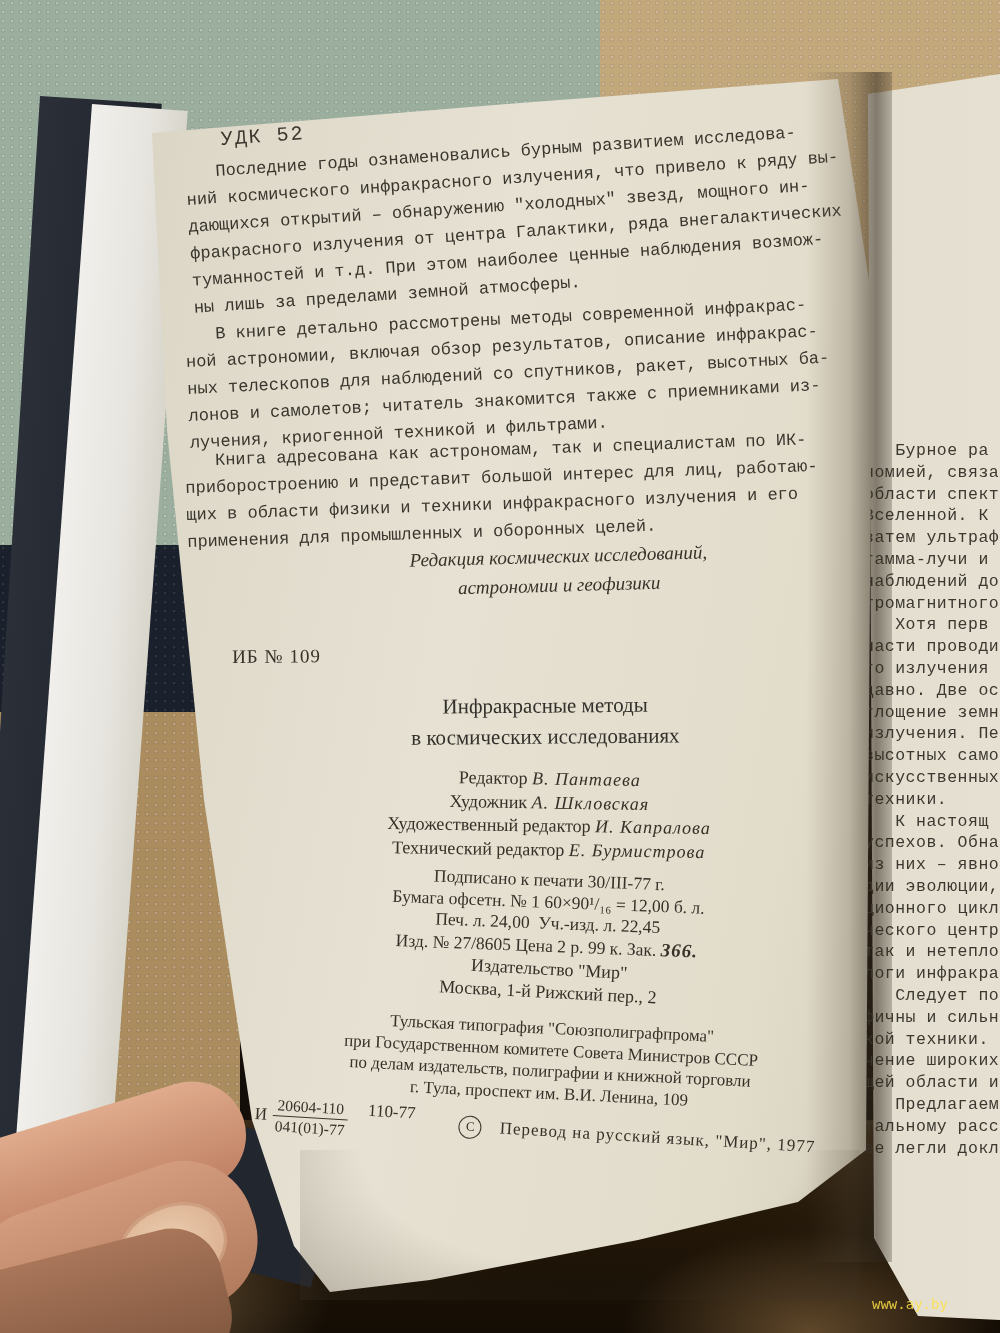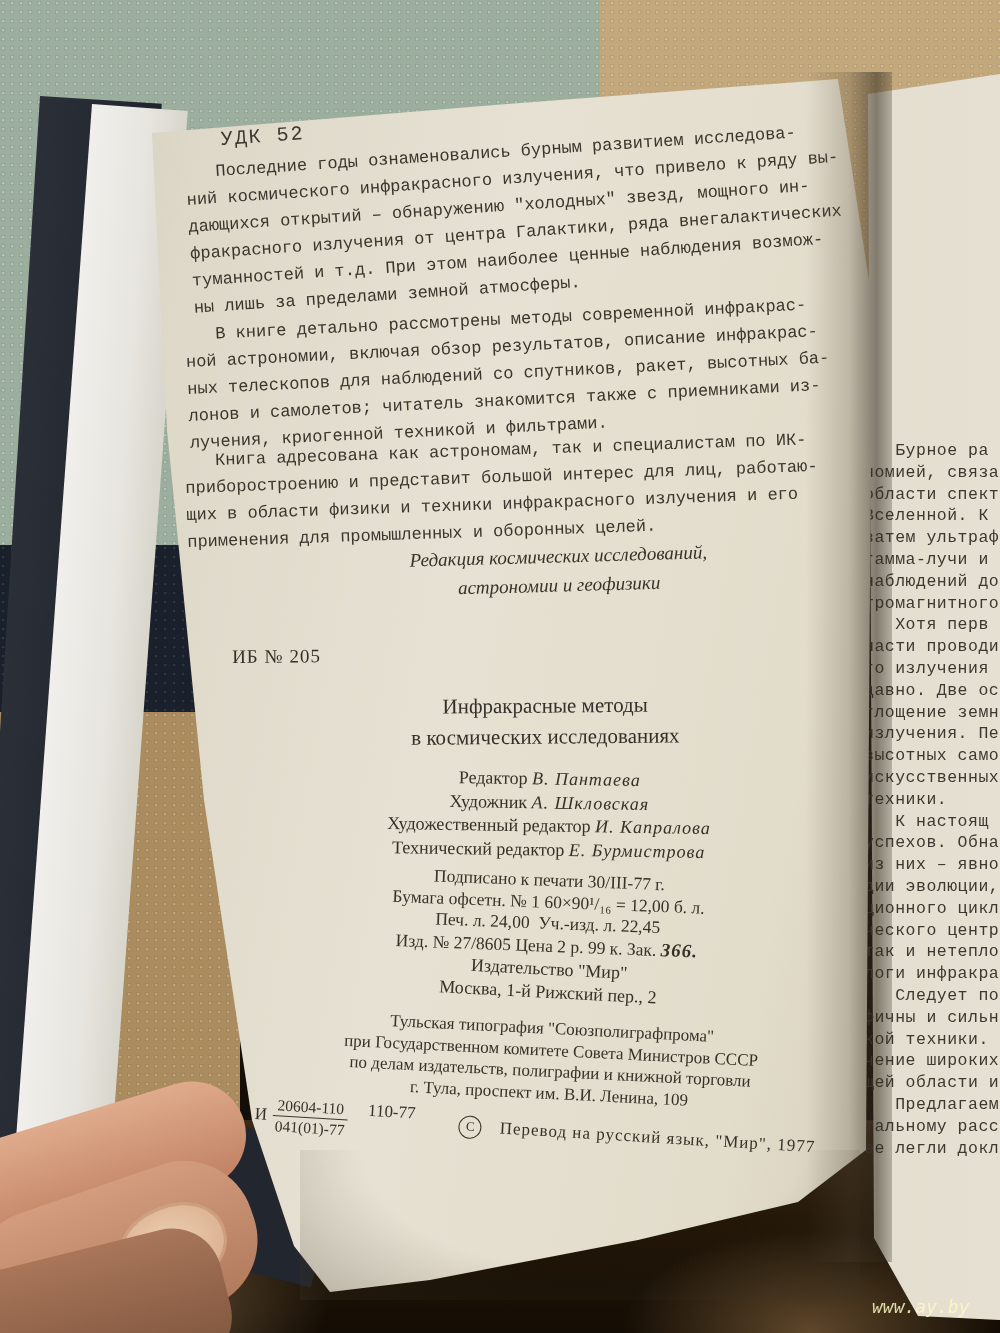--- a/index.html
+++ b/index.html
@@ -89,21 +89,21 @@
      background:linear-gradient(to bottom,#d49c7e,#b27a5c);transform:rotate(-19deg);}
   .thumb-nail{left:118px;top:1205px;width:110px;height:84px;border-radius:48%;
      background:radial-gradient(ellipse at 45% 45%, #ecd0b2 0%, #ddb394 70%, #cf9c7e 100%);
      box-shadow:inset 0 0 0 3px rgba(190,140,110,.55);transform:rotate(-22deg);}
   .palm{left:-70px;top:1252px;width:300px;height:140px;border-radius:50px;
      background:linear-gradient(to bottom,#a9765a,#7c543c);transform:rotate(-14deg);}
   .fingertip{left:218px;top:1262px;width:160px;height:110px;border-radius:50px;
      background:linear-gradient(to bottom,#b9male 0,#b9815f,#91613f);transform:rotate(-8deg);}
   
   .watermark{left:872px;top:1296px;font-family:"DejaVu Sans Mono","Liberation Mono",monospace;
-     font-size:18px;color:#fef9c3;opacity:.85;letter-spacing:0px;font-style:italic;}
+     font-size:14px;color:#fde047;opacity:.85;letter-spacing:0px;}
 </style>
 </head>
 <body>
 
 <div class="abs" style="left:0;top:0;width:1000px;height:1333px;">
 
   <div class="carpet carpet-sage"></div>
   <div class="carpet carpet-tan-top tex"></div>
   <div class="carpet carpet-navy"></div>
   <div class="carpet carpet-tan-left tex"></div>
@@ -176,21 +176,21 @@
       <div class="line">приборостроению и представит большой интерес для лиц, работаю-</div>
       <div class="line">щих в области физики и техники инфракрасного излучения и его</div>
       <div class="line">применения для промышленных и оборонных целей.</div>
     </div>
 
   <div class="blk ser editorial">
       <div class="line">Редакция космических исследований,</div>
       <div class="line">астрономии и геофизики</div>
     </div>
 
-  <div class="blk ser ib">ИБ № 205</div>
+  <div class="blk ser ib">ИБ № 109</div>
 
   <div class="blk ser title">
       <div class="line">Инфракрасные методы</div>
       <div class="line">в космических исследованиях</div>
     </div>
 
   <div class="blk ser staff">
     <div class="line"><span>Редактор</span> <i>В. Пантаева</i></div>
     <div class="line"><span>Художник</span> <i>А. Шкловская</i></div>
     <div class="line"><span>Художественный редактор</span> <i>И. Капралова</i></div>

